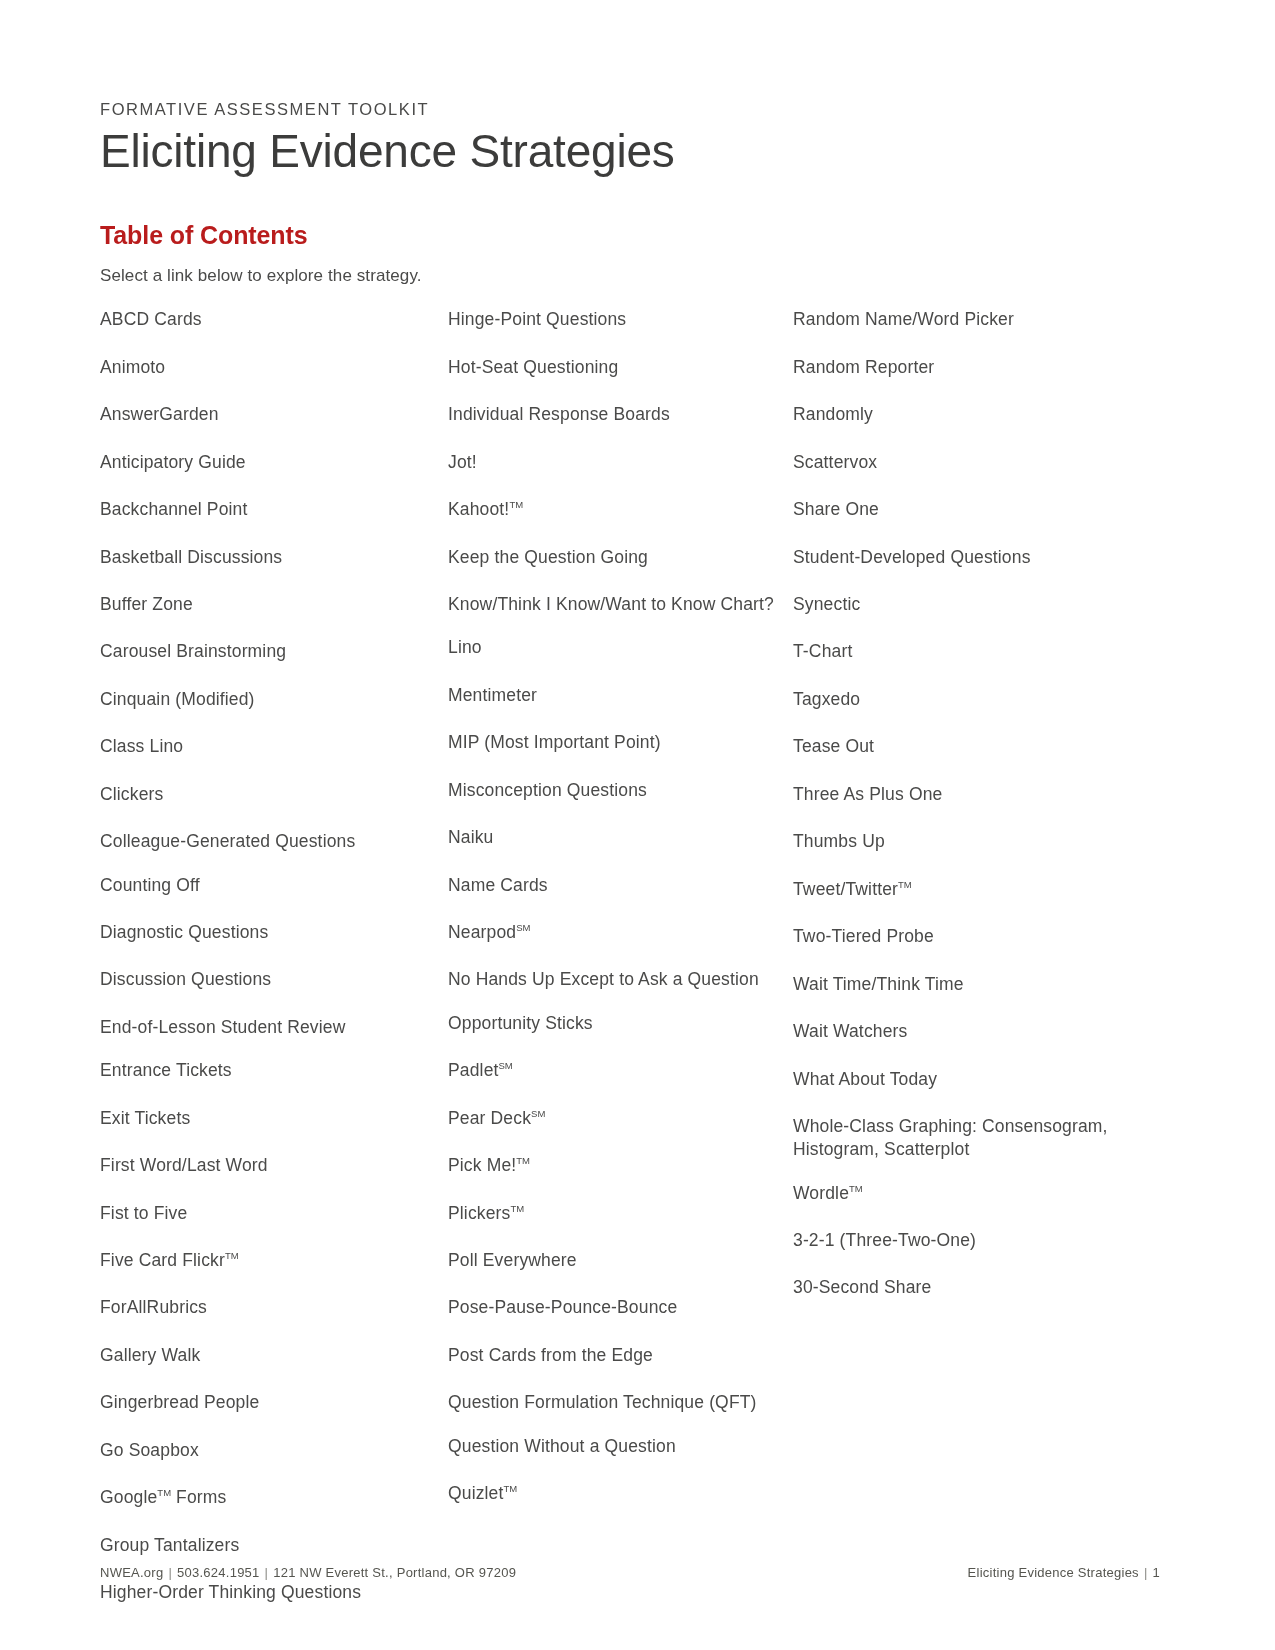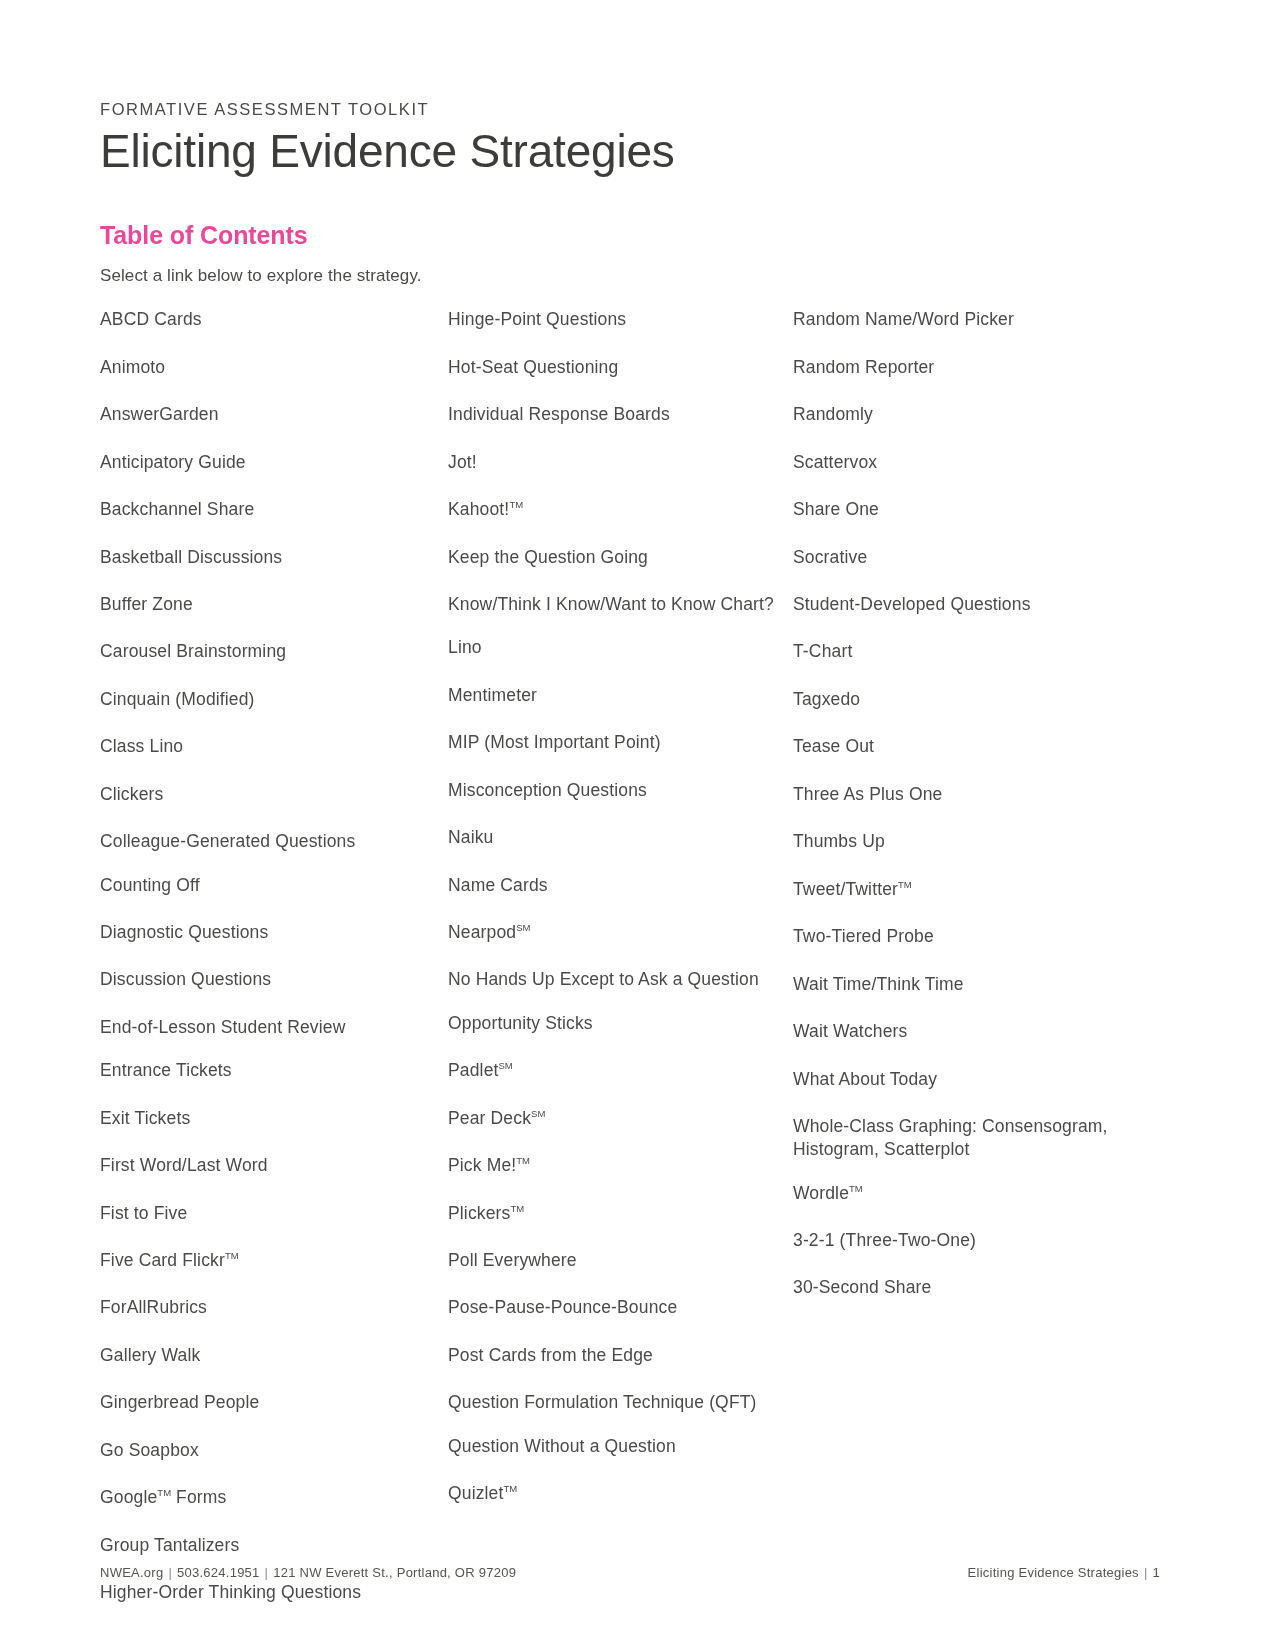--- a/index.html
+++ b/index.html
@@ -43,21 +43,21 @@
     font-size: 46px;
     font-weight: 400;
     color: #3c3c3b;
     margin: 0 0 44px 0;
     line-height: 1.12;
     letter-spacing: -0.2px;
   }
   .toc-heading {
     font-size: 25px;
     font-weight: 700;
-    color: #ec4899;
+    color: #b91c1c;
     margin: 0 0 12px 0;
     letter-spacing: -0.1px;
   }
   .toc-sub {
     font-size: 17px;
     font-weight: 400;
     color: #4a4a49;
     margin: 16px 0 22px 0;
     letter-spacing: 0.1px;
   }
@@ -124,21 +124,21 @@
     <h2 class="toc-heading">Table of Contents</h2>
 
     <p class="toc-sub">Select a link below to explore the strategy.</p>
 
     <div class="toc-columns">
       <div class="toc-col c1">
           <a class="toc-item" href="#">ABCD Cards</a>
           <a class="toc-item" href="#">Animoto</a>
           <a class="toc-item" href="#">AnswerGarden</a>
           <a class="toc-item" href="#">Anticipatory Guide</a>
-          <a class="toc-item" href="#">Backchannel Share</a>
+          <a class="toc-item" href="#">Backchannel Point</a>
           <a class="toc-item" href="#">Basketball Discussions</a>
           <a class="toc-item" href="#">Buffer Zone</a>
           <a class="toc-item" href="#">Carousel Brainstorming</a>
           <a class="toc-item" href="#">Cinquain (Modified)</a>
           <a class="toc-item" href="#">Class Lino</a>
           <a class="toc-item" href="#">Clickers</a>
           <a class="toc-item multi" href="#">Colleague-Generated Questions</a>
           <a class="toc-item" href="#">Counting Off</a>
           <a class="toc-item" href="#">Diagnostic Questions</a>
           <a class="toc-item" href="#">Discussion Questions</a>
@@ -183,22 +183,22 @@
           <a class="toc-item multi" href="#">Question Formulation Technique (QFT)</a>
           <a class="toc-item" href="#">Question Without a Question</a>
           <a class="toc-item" href="#">Quizlet<sup>TM</sup></a>
         </div>
       <div class="toc-col c3">
           <a class="toc-item" href="#">Random Name/Word Picker</a>
           <a class="toc-item" href="#">Random Reporter</a>
           <a class="toc-item" href="#">Randomly</a>
           <a class="toc-item" href="#">Scattervox</a>
           <a class="toc-item" href="#">Share One</a>
-          <a class="toc-item" href="#">Socrative</a>
           <a class="toc-item" href="#">Student-Developed Questions</a>
+          <a class="toc-item" href="#">Synectic</a>
           <a class="toc-item" href="#">T-Chart</a>
           <a class="toc-item" href="#">Tagxedo</a>
           <a class="toc-item" href="#">Tease Out</a>
           <a class="toc-item" href="#">Three As Plus One</a>
           <a class="toc-item" href="#">Thumbs Up</a>
           <a class="toc-item" href="#">Tweet/Twitter<sup>TM</sup></a>
           <a class="toc-item" href="#">Two-Tiered Probe</a>
           <a class="toc-item" href="#">Wait Time/Think Time</a>
           <a class="toc-item" href="#">Wait Watchers</a>
           <a class="toc-item" href="#">What About Today</a>

